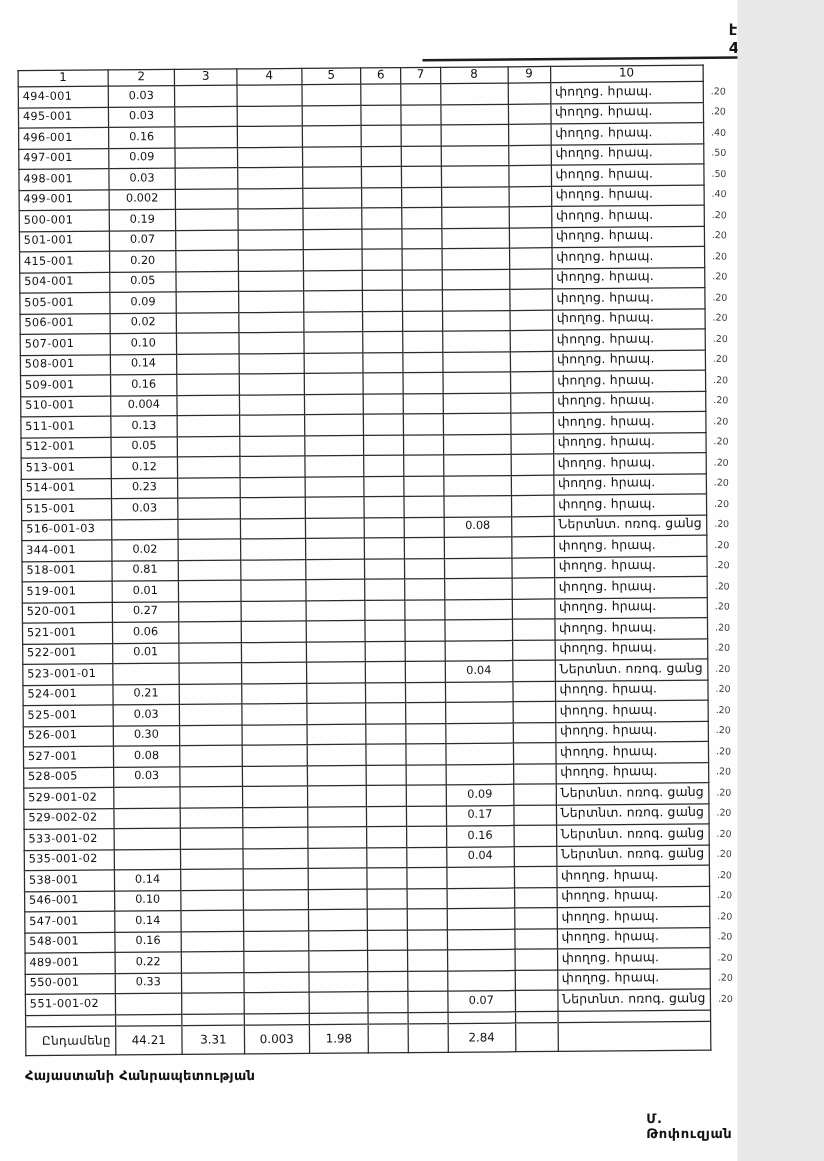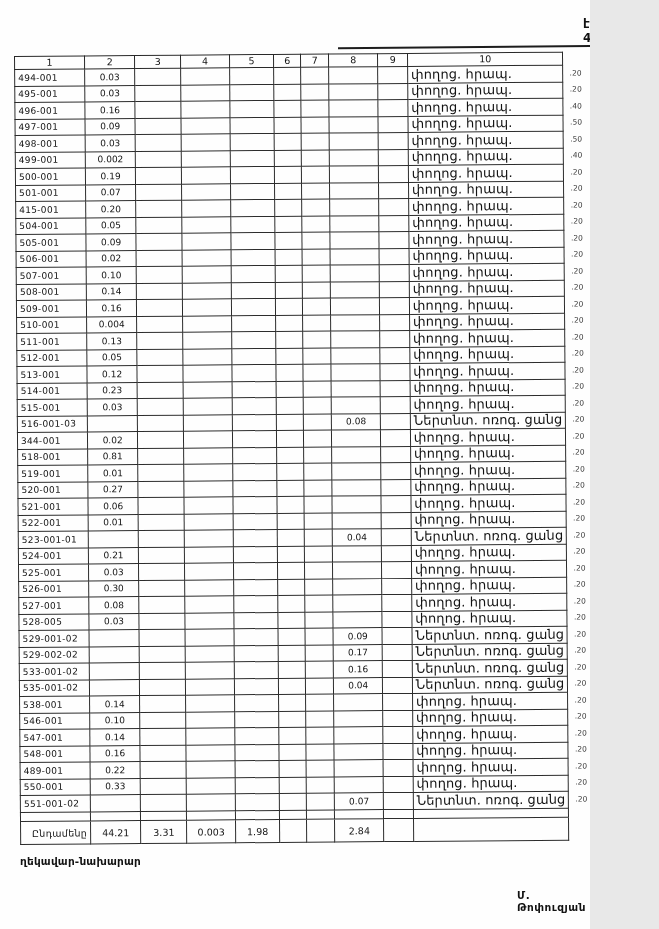--- a/index.html
+++ b/index.html
@@ -29,21 +29,21 @@
   }
   .scan-table td {
     border:1px solid #2e2e2e;
     font-size:9px; line-height:14px;
     height:15.5px; padding:0 3px;
     white-space:nowrap; overflow:hidden;
     box-sizing:content-box;
   }
   .scan-table td.id-cell { text-align:left; letter-spacing:0.3px; }
   .scan-table td.num { text-align:center; }
-  .scan-table td.desc { font-size:13px; letter-spacing:0.1px; }
+  .scan-table td.desc { font-size:10px; letter-spacing:0.1px; }
   .scan-table td.mark-cell {
     border:none; font-size:7.5px; color:#3d3d3d;
     padding-left:6px; text-align:left;
     transform: rotate(2deg);
   }
   .scan-table td.sp {
     border-top:none; border-bottom:none; height:8px;
   }
   .scan-table td.sp-mark { border:none; height:8px; }
   .scan-table tr.total-row td { height:22px; font-size:9.5px; vertical-align:bottom; line-height:20px; }
@@ -709,18 +709,18 @@
           <td class="num"></td>
           <td class="num">2.84</td>
           <td class="num"></td>
           <td class="desc"></td>
           <td class="mark-cell"></td>
         </tr>
       </tbody>
   </table>
 
   <div class="footer">
-    <div>ղեկավար-նախարար</div>
+    <div>Հայաստանի Հանրապետության</div>
   </div>
 
   <div class="signature">Մ. Թոփուզյան</div>
 
 </div>
 
 </body></html>

